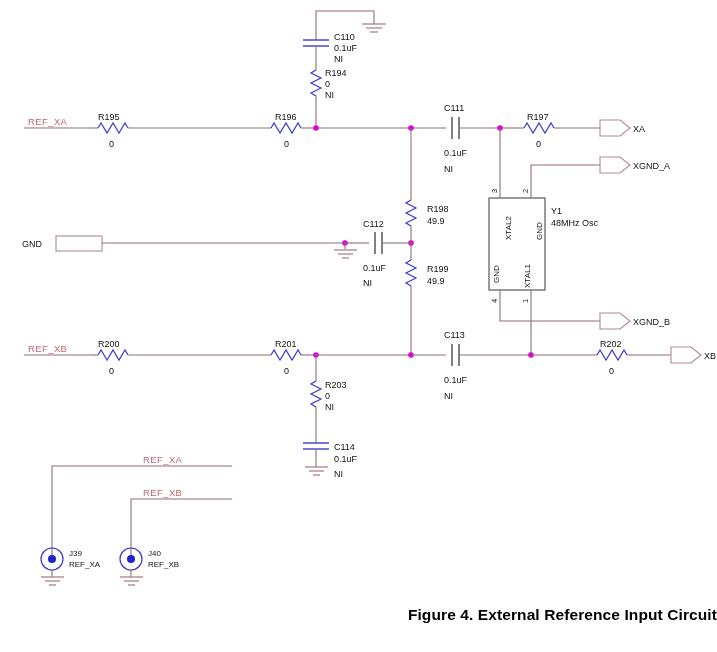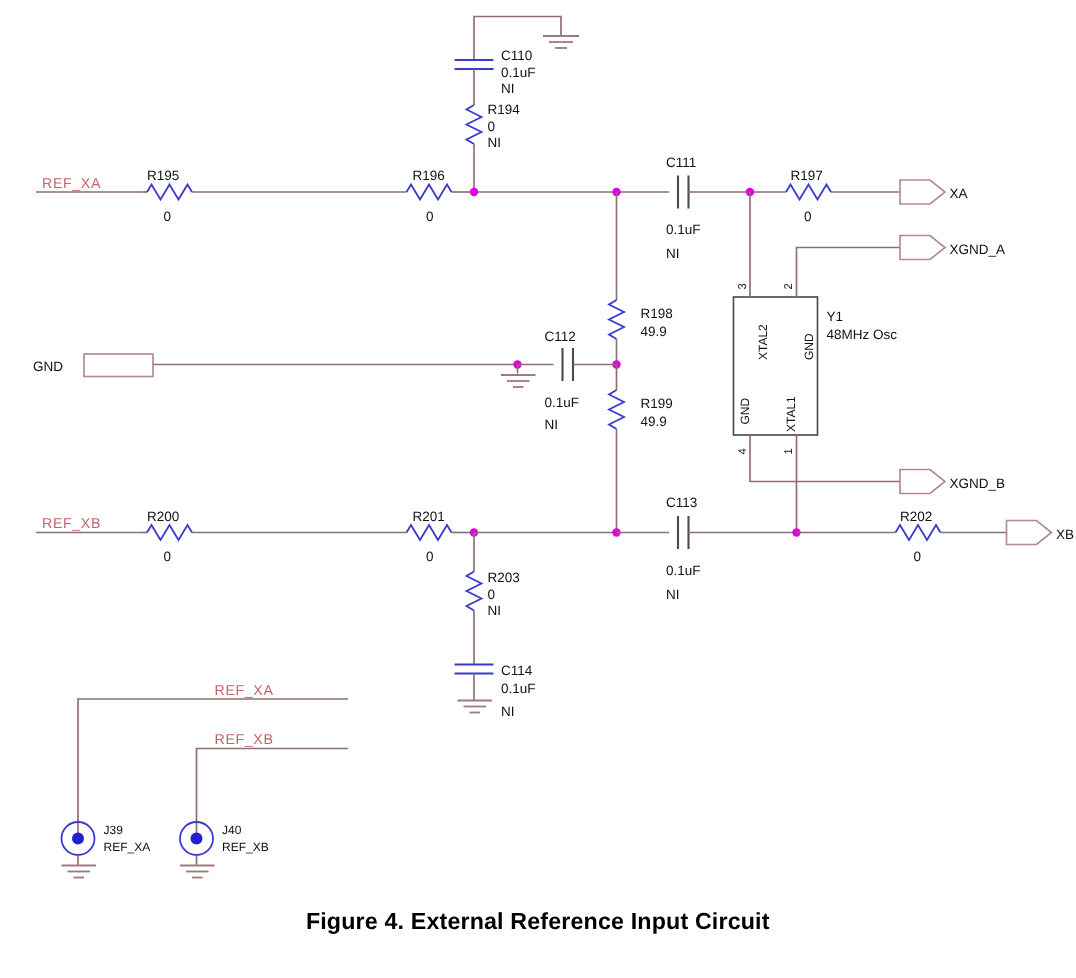--- a/index.html
+++ b/index.html
@@ -41,21 +41,21 @@
   .reftext  { fill: #111111; font-size: 9px; }
   .pintext  { fill: #111111; font-size: 8px; }
   .pinnum   { fill: #111111; font-size: 7.5px; }
   .porttext { fill: #111111; font-size: 9px; }
   .conntext { fill: #111111; font-size: 8px; }
   .caption {
     position: absolute;
     left: 0;
     top: 606px;
     width: 717px;
-    text-align: center;
+    text-align: right;
     font-size: 15.5px;
     font-weight: bold;
     color: #000000;
     font-family: "Liberation Sans", sans-serif;
     letter-spacing: .1px;
   }
 </style>
 </head>
 <body>
 

